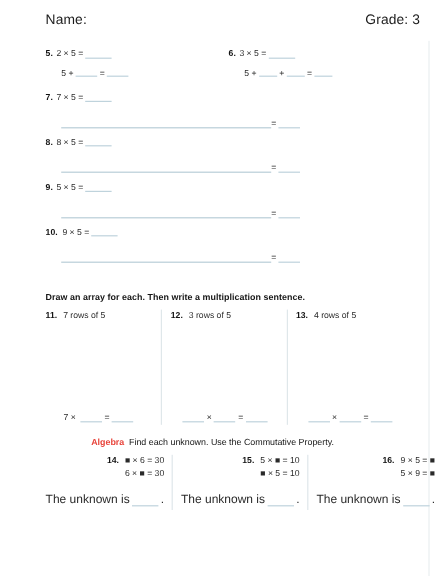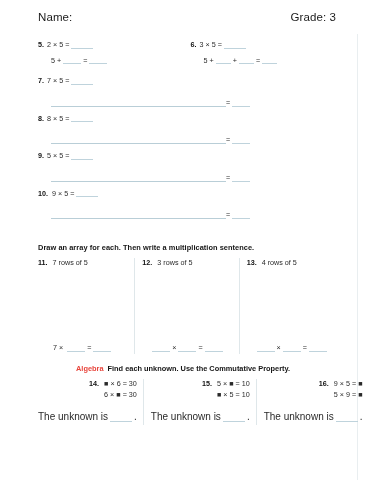--- a/index.html
+++ b/index.html
@@ -16,21 +16,21 @@
     background: #ffffff;
     overflow: hidden;
   }
   
   .header {
     position: absolute;
     left: 0; top: 0; right: 0;
     height: 34px;
     display: flex;
     align-items: center;
-    padding: 0 36px 0 38px;
+    padding: 0 22px 0 38px;
     background: #ffffff;
   }
   .hdr-name { font-size: 11.5px; color: #1b1b1b; letter-spacing: .1px; }
   .hdr-grade { font-size: 11.5px; color: #1b1b1b; margin-left: auto; letter-spacing: .1px; text-align: right; }
 
   
   .sheet {
     position: absolute;
     left: 0; top: 34px;
     width: 358px; height: 446px;
@@ -120,21 +120,21 @@
     margin-top: 10px;
     display: flex;
     align-items: baseline;
     margin-left: 38px;
   }
   .alg-word {
     font-size: 7.4px;
     font-weight: bold;
     margin-right: 4px;
   }
-  .alg-rest { font-size: 7.4px; font-weight: bold; color: #161616; }
+  .alg-rest { font-size: 7.4px; font-weight: normal; color: #161616; }
   .alggrid {
     display: flex;
     margin-top: 6px;
     height: 46px;
   }
   .algcell {
     flex: 1;
     position: relative;
     padding-right: 6px;
     display: flex;

